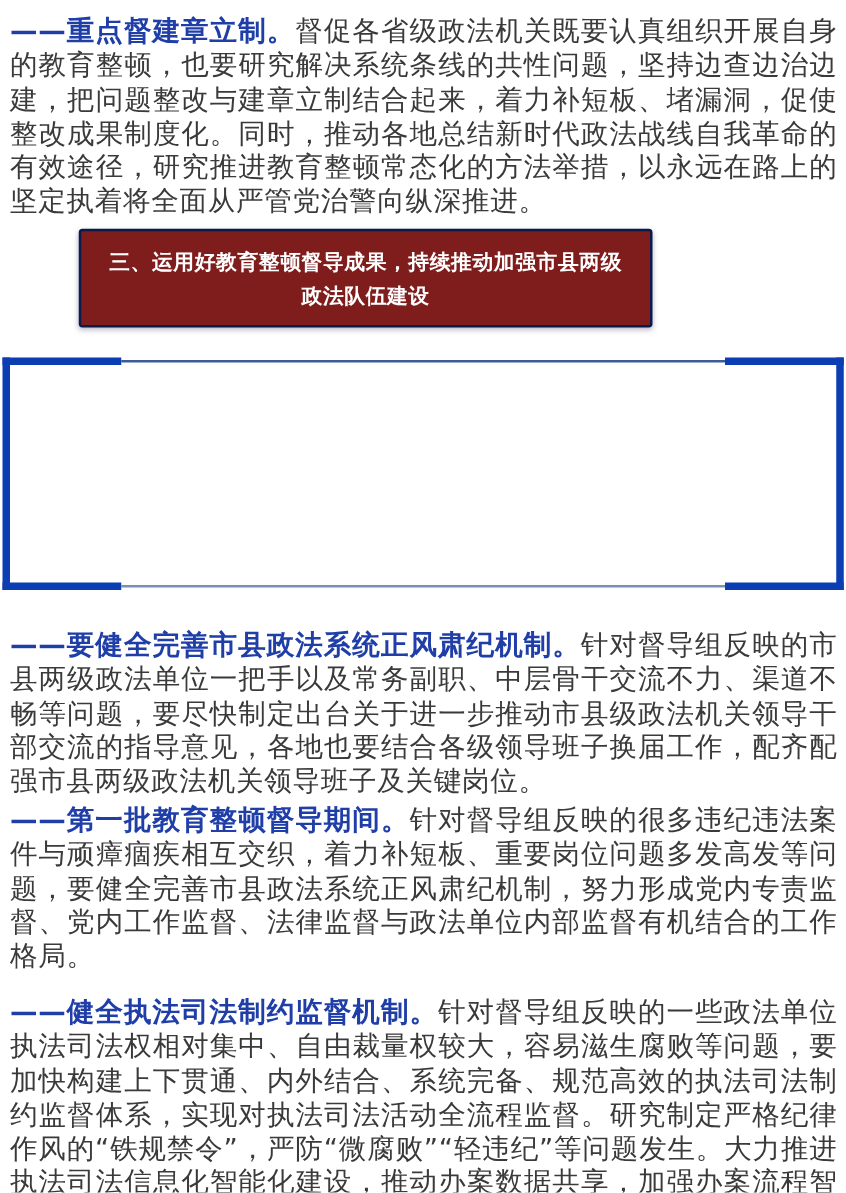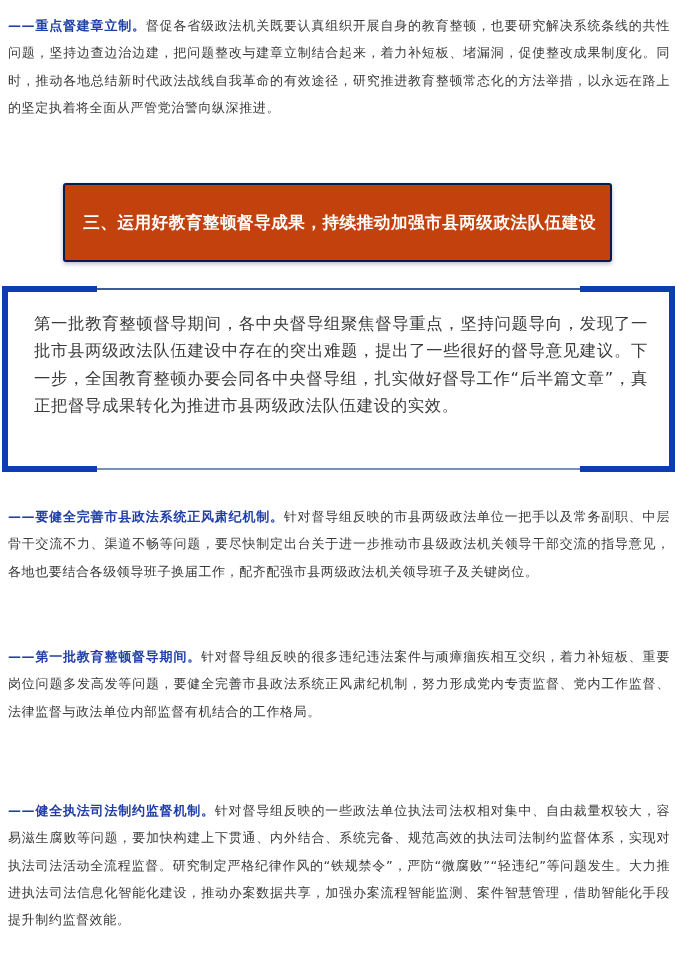--- a/index.html
+++ b/index.html
@@ -3,27 +3,27 @@
 <meta charset="utf-8">
 <style>
   html, body { margin: 0; padding: 0; background: #ffffff; }
   body {
     width: 677px; height: 954px; overflow: hidden; position: relative;
     font-family: "DejaVu Sans", "Liberation Sans", sans-serif;
     color: #3a3a3a;
   }
   .para {
     position: absolute; left: 8px; width: 662px;
-    font-size: 13px; line-height: 27.3px; letter-spacing: 0.6px;
+    font-size: 22px; line-height: 27.3px; letter-spacing: 0.6px;
     margin: 0; text-align: justify;
   }
   .lead { color: #1f3ea8; font-weight: bold; }
   .heading-box {
-    position: absolute; left: 63px; top: 183px; width: 549px; height: 79px;
-    background: #c2410c; border: 2px solid #0a1a4a; border-radius: 3px;
+    position: absolute; left: 63px; top: 183px; width: 459px; height: 79px;
+    background: #7f1d1d; border: 2px solid #0a1a4a; border-radius: 3px;
     box-shadow: 0 2px 4px rgba(60,60,100,0.35);
     box-sizing: border-box; display: flex; align-items: center; justify-content: flex-end;
     padding: 0 14px;
   }
   .heading-text {
     color: #ffffff; font-weight: bold; font-size: 16.6px; line-height: 27px;
     text-align: center; letter-spacing: 0.5px;
   }
   .quote-box {
     position: absolute; left: 2px; top: 286px; width: 673px; height: 186px;
@@ -57,21 +57,20 @@
 
 <div class="quote-box">
   <div class="qb-line qb-left"></div>
   <div class="qb-line qb-right"></div>
   <div class="qb-line qb-top-l"></div>
   <div class="qb-line qb-top-r"></div>
   <div class="qb-line qb-top-m"></div>
   <div class="qb-line qb-bot-l"></div>
   <div class="qb-line qb-bot-r"></div>
   <div class="qb-line qb-bot-m"></div>
-  <p class="quote-text">第一批教育整顿督导期间，各中央督导组聚焦督导重点，坚持问题导向，发现了一批市县两级政法队伍建设中存在的突出难题，提出了一些很好的督导意见建议。下一步，全国教育整顿办要会同各中央督导组，扎实做好督导工作“后半篇文章”，真正把督导成果转化为推进市县两级政法队伍建设的实效。</p>
 </div>
 
 <p class="para" style="top: 503px;">
   <span class="lead">——要健全完善市县政法系统正风肃纪机制。</span><span>针对督导组反映的市县两级政法单位一把手以及常务副职、中层骨干交流不力、渠道不畅等问题，要尽快制定出台关于进一步推动市县级政法机关领导干部交流的指导意见，各地也要结合各级领导班子换届工作，配齐配强市县两级政法机关领导班子及关键岗位。</span>
 </p>
 
 <p class="para" style="top: 643px;">
   <span class="lead">——第一批教育整顿督导期间。</span><span>针对督导组反映的很多违纪违法案件与顽瘴痼疾相互交织，着力补短板、重要岗位问题多发高发等问题，要健全完善市县政法系统正风肃纪机制，努力形成党内专责监督、党内工作监督、法律监督与政法单位内部监督有机结合的工作格局。</span>
 </p>
 

